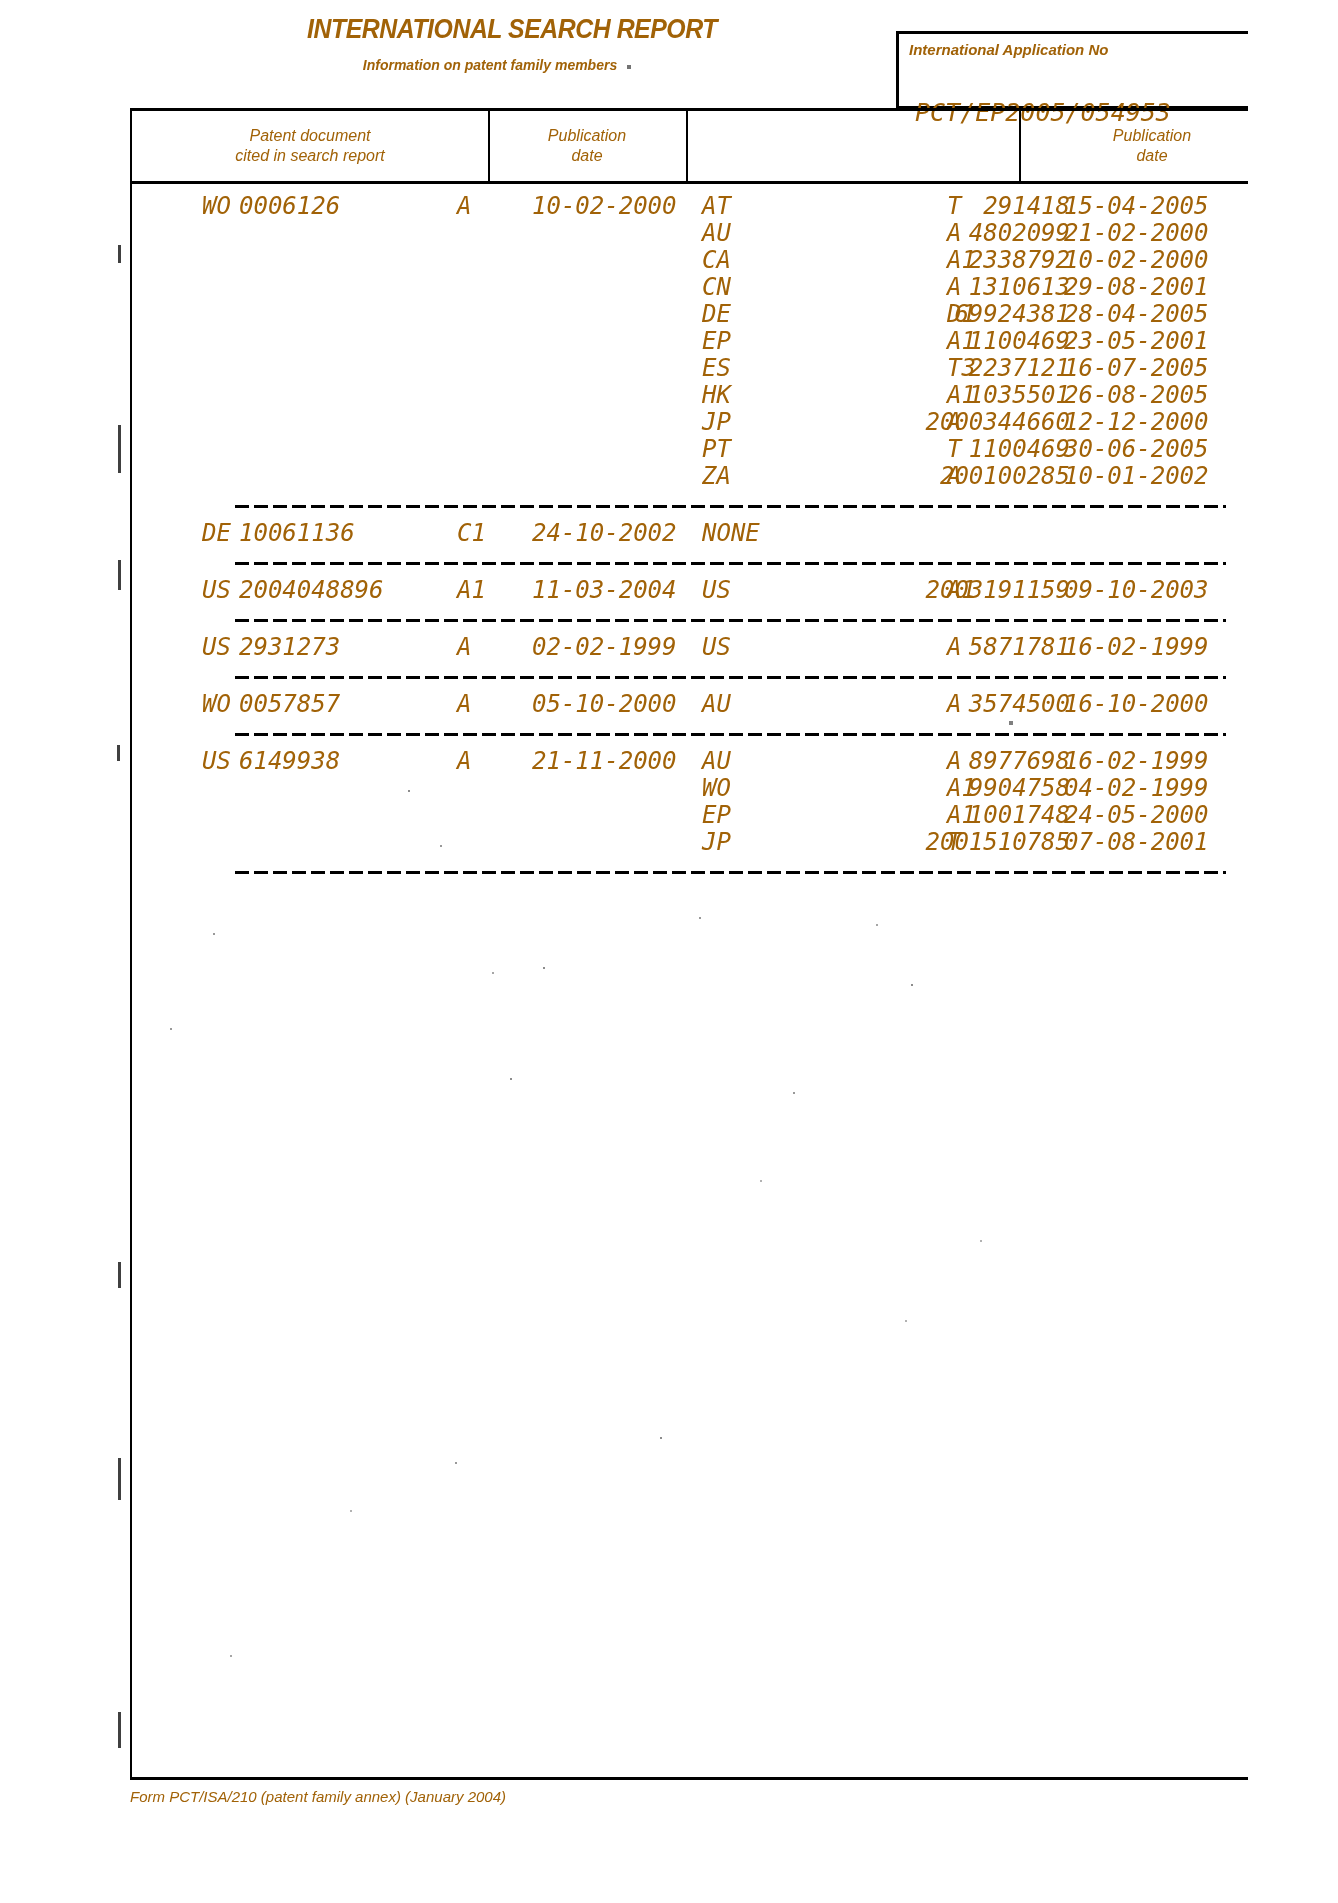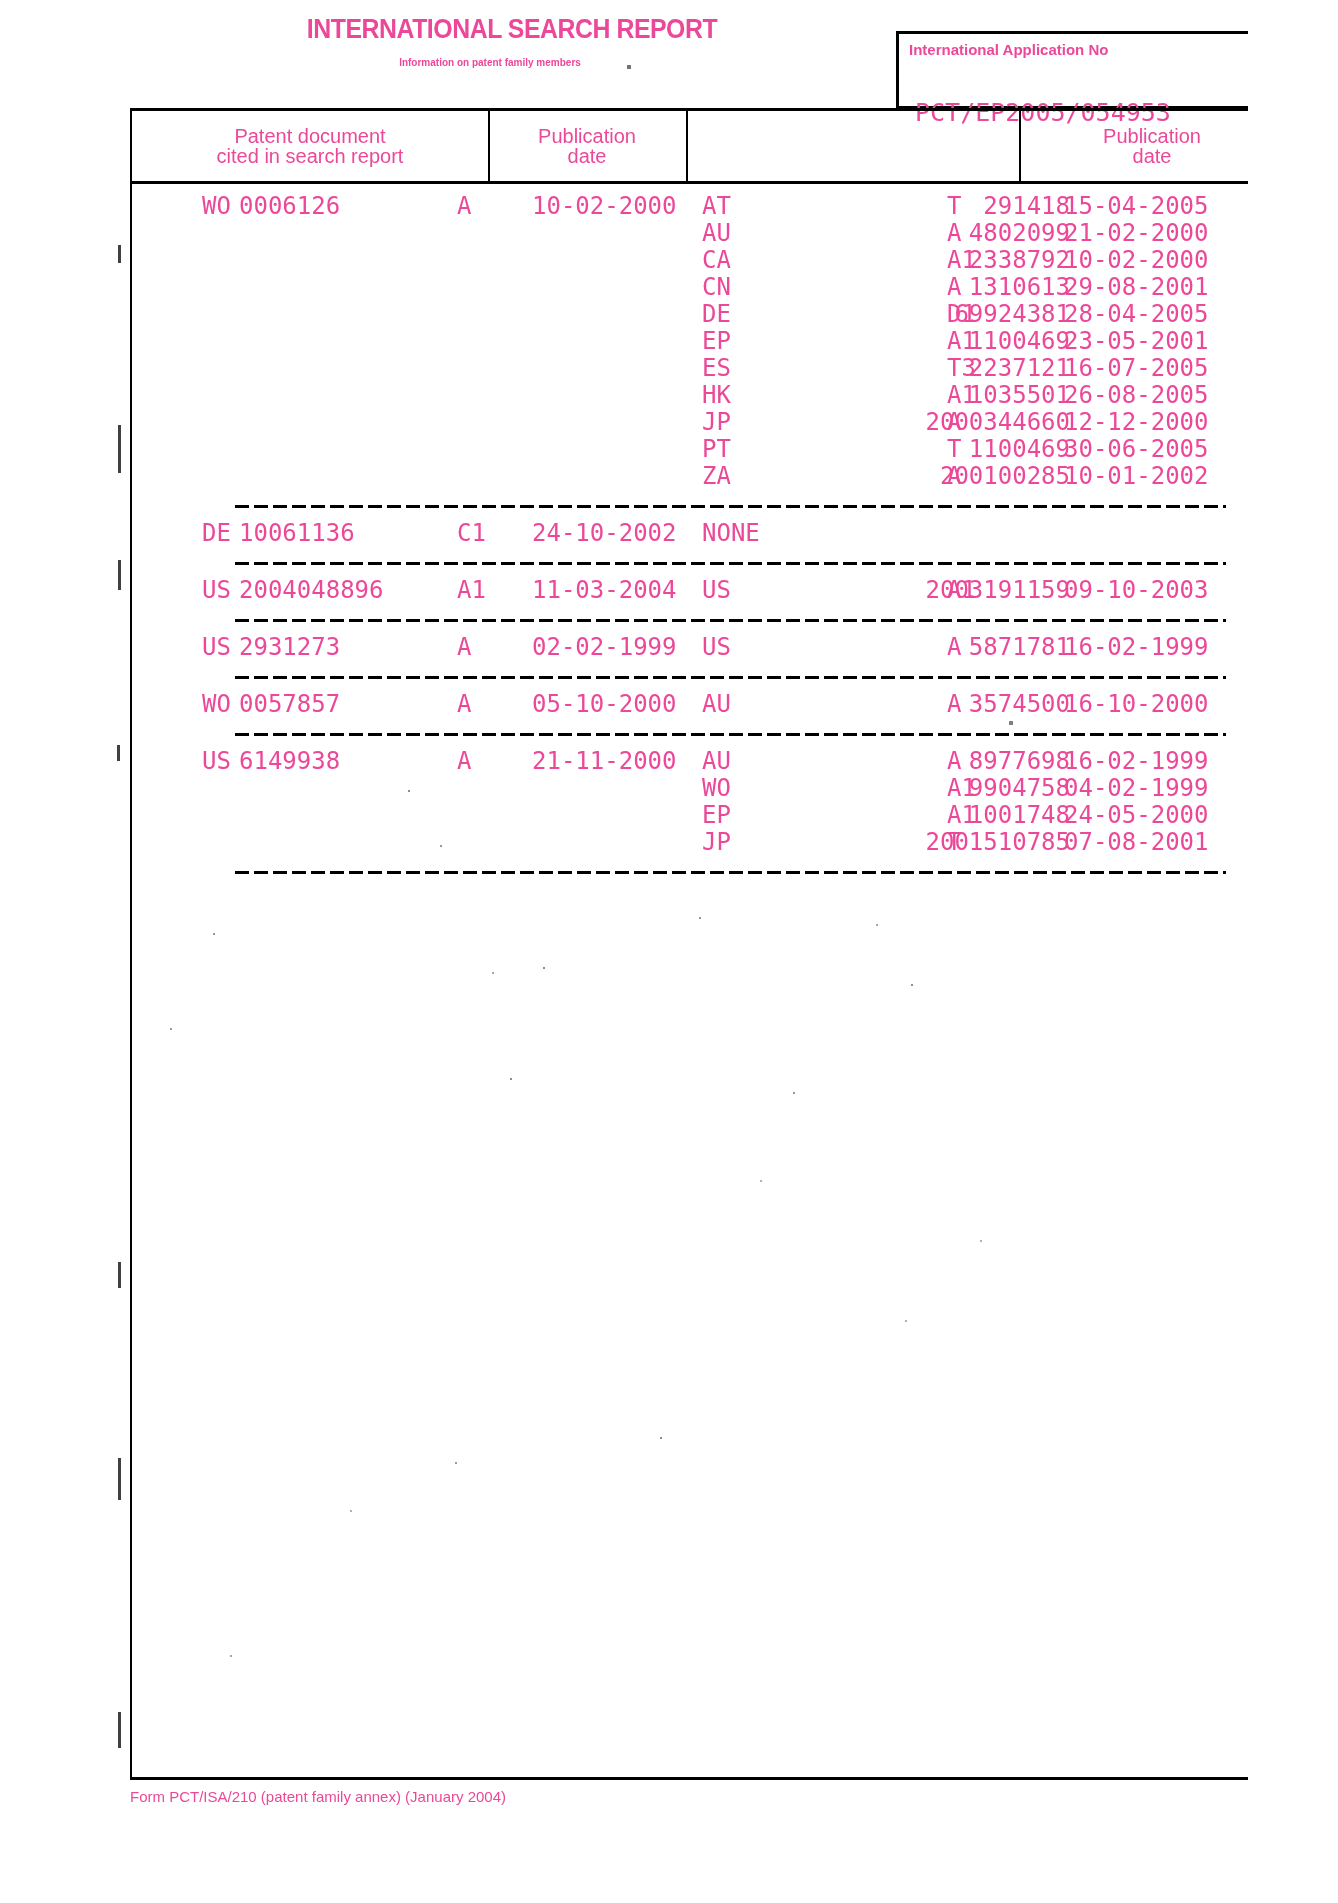--- a/index.html
+++ b/index.html
@@ -1,34 +1,35 @@
 <!DOCTYPE html>
 <html><head>
 <meta charset="utf-8">
 <style>
   html,body{margin:0;padding:0;background:#fff;}
   .page{
     position:relative;
     width:1248px;height:1903px;
     background:#fff;
     font-family:"Liberation Sans", sans-serif;
-    color:#ec4899;
+    color:#a16207;
     overflow:hidden;
+    font-style:italic;
   }
   
   .doc-title{
     position:absolute;top:14px;left:0;width:1024px;
     text-align:center;
     font-size:27px;font-weight:bold;letter-spacing:-0.5px;
     transform:scaleX(.92);transform-origin:512px 0;
   }
   .doc-subtitle{
     position:absolute;top:57px;left:0;width:980px;
     text-align:center;
-    font-size:10px;font-weight:bold;
+    font-size:14px;font-weight:bold;
   }
   .app-box{
     position:absolute;left:896px;top:31px;width:390px;height:77px;
     border:3px solid #000;border-bottom-width:2px;
     box-sizing:border-box;
     padding-left:27px;
   }
   .app-label{
     position:absolute;left:10px;top:7px;
     font-size:15px;font-weight:bold;
@@ -44,21 +45,21 @@
     position:absolute;left:130px;top:108px;width:1158px;height:1672px;
     border:2px solid #000;border-bottom-width:3px;border-top-width:3px;
     box-sizing:border-box;
   }
   .thead{
     position:relative;height:70px;border-bottom:3px solid #000;
   }
   .th{
     position:absolute;top:0;height:70px;
     display:flex;flex-direction:column;justify-content:center;
-    text-align:center;font-size:20px;line-height:20px;
+    text-align:center;font-size:16px;line-height:20px;
   }
   .th-1{left:0;width:356px;}
   .th-2{left:356px;width:198px;}
   .th-3{left:554px;width:333px;}
   .th-4{left:887px;width:266px;}
   .vdiv{position:absolute;top:0;width:2px;height:70px;background:#000;}
   .vdiv-1{left:356px;}
   .vdiv-2{left:554px;}
   .vdiv-3{left:887px;}
   

